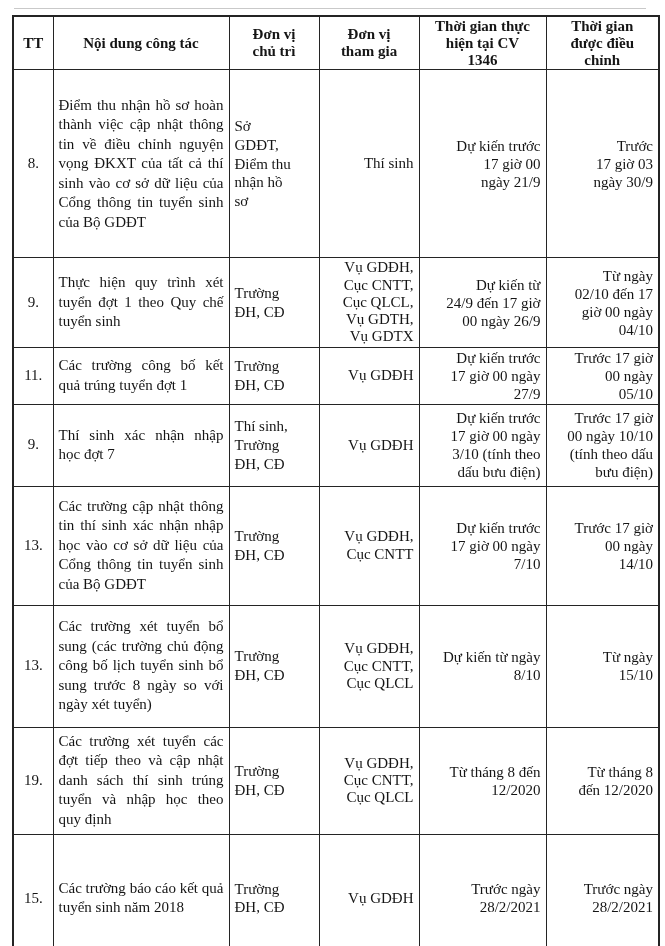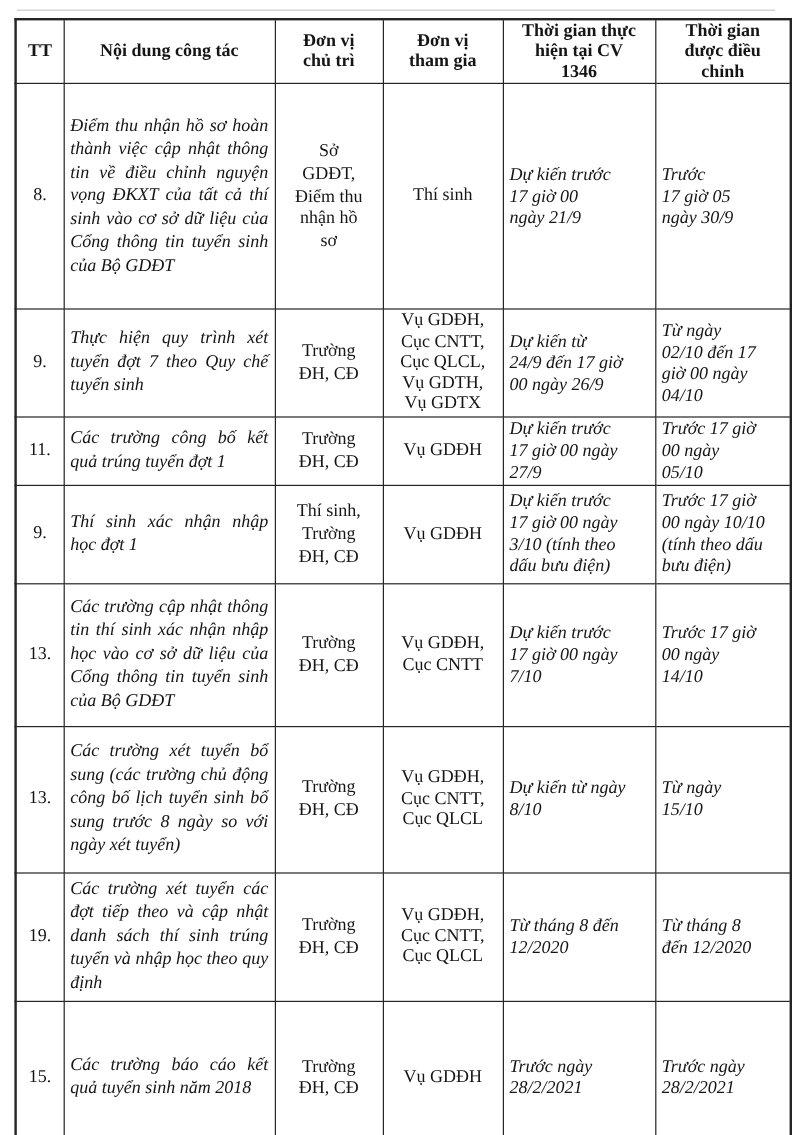--- a/index.html
+++ b/index.html
@@ -44,24 +44,24 @@
     font-size: 15px;
     overflow: hidden;
   }
   thead th {
     font-weight: bold;
     text-align: center;
     line-height: 1.12;
     padding: 2px 3px;
   }
   .col-no      { text-align: center; line-height: 1.3; }
-  .col-content { text-align: justify; text-justify: inter-word; line-height: 1.3; padding: 2px 6px; font-style: italic; }
-  .col-lead    { text-align: center; line-height: 1.25; margin-left: 34px; }
-  .col-part    { text-align: center; line-height: 1.15; }
-  .col-time    { text-align: left; line-height: 1.2;  padding: 1px 3px; font-style: italic; }
+  .col-content { text-align: justify; text-justify: inter-word; line-height: 1.3; padding: 2px 6px; }
+  .col-lead    { line-height: 1.25; margin-left: 34px; }
+  .col-part    { text-align: right; line-height: 1.15; }
+  .col-time    { text-align: right; line-height: 1.2;  padding: 1px 3px; }
 </style>
 </head>
 <body>
 
 <div class="page">
   <div class="top-rule"></div>
 
   <table class="schedule">
     <colgroup>
       <col style="width:40px">
@@ -94,26 +94,26 @@
         <td class="col-lead">Sở
 GDĐT,
 Điểm thu
 nhận hồ
 sơ</td>
         <td class="col-part">Thí sinh</td>
         <td class="col-time">Dự kiến trước
 17 giờ 00
 ngày 21/9</td>
         <td class="col-time">Trước
-17 giờ 05
+17 giờ 03
 ngày 30/9</td>
       </tr>
       <tr style="height:87px">
         <td class="col-no">9.</td>
-        <td class="col-content">Thực hiện quy trình xét tuyển đợt 7 theo Quy chế tuyển sinh</td>
+        <td class="col-content">Thực hiện quy trình xét tuyển đợt 1 theo Quy chế tuyển sinh</td>
         <td class="col-lead">Trường
 ĐH, CĐ</td>
         <td class="col-part">Vụ GDĐH,
 Cục CNTT,
 Cục QLCL,
 Vụ GDTH,
 Vụ GDTX</td>
         <td class="col-time">Dự kiến từ
 24/9 đến 17 giờ
 00 ngày 26/9</td>
@@ -130,21 +130,21 @@
         <td class="col-part">Vụ GDĐH</td>
         <td class="col-time">Dự kiến trước
 17 giờ 00 ngày
 27/9</td>
         <td class="col-time">Trước 17 giờ
 00 ngày
 05/10</td>
       </tr>
       <tr style="height:82px">
         <td class="col-no">9.</td>
-        <td class="col-content">Thí sinh xác nhận nhập học đợt 1</td>
+        <td class="col-content">Thí sinh xác nhận nhập học đợt 7</td>
         <td class="col-lead">Thí sinh,
 Trường
 ĐH, CĐ</td>
         <td class="col-part">Vụ GDĐH</td>
         <td class="col-time">Dự kiến trước
 17 giờ 00 ngày
 3/10 (tính theo
 dấu bưu điện)</td>
         <td class="col-time">Trước 17 giờ
 00 ngày 10/10

